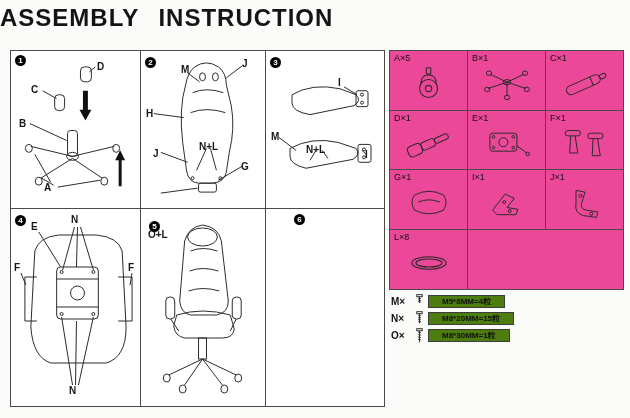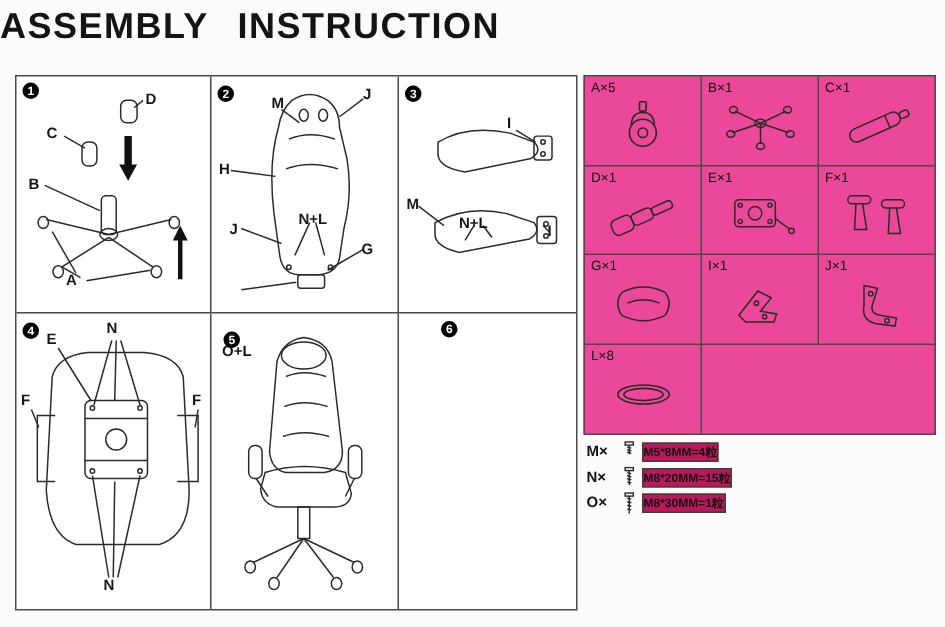--- a/index.html
+++ b/index.html
@@ -47,21 +47,21 @@
   .pcell:nth-child(3n) { border-right:none;text-align:right; }
   .pcell:nth-child(n+10) { border-bottom:none; }
   .plabel { position:absolute; top:2px; left:4px; font-size:9px; font-weight:500; }
   .picon { margin-top:8px; }
   
   .hardware { position:absolute; left:391px; top:293px; width:233px; }
   .hrow { display:flex; align-items:center; height:17px; gap:4px; }
   .hlabel { font-size:10px; font-weight:600; width:20px; }
   .spec {
     border:1px solid #3d3d3d; font-size:8px; line-height:11px;
-    padding:0 0; font-weight:600; background:#be185d;
+    padding:0 13px; font-weight:600; background:#4d7c0f;
   }
 </style>
 </head>
 <body>
 
 <h1 class="title">ASSEMBLY  INSTRUCTION</h1>
 
 <div class="steps">
 
   <div class="step">

